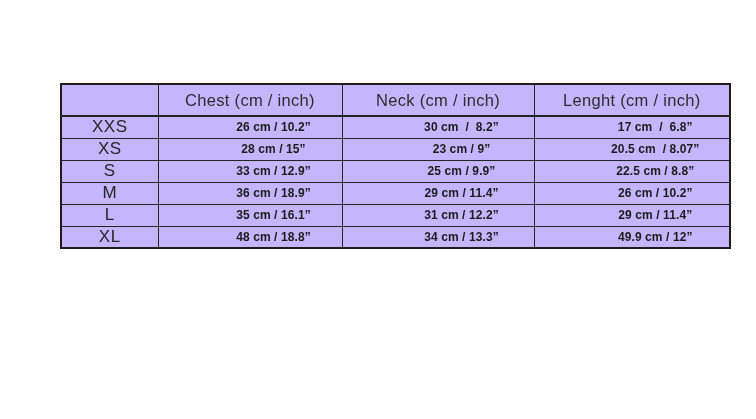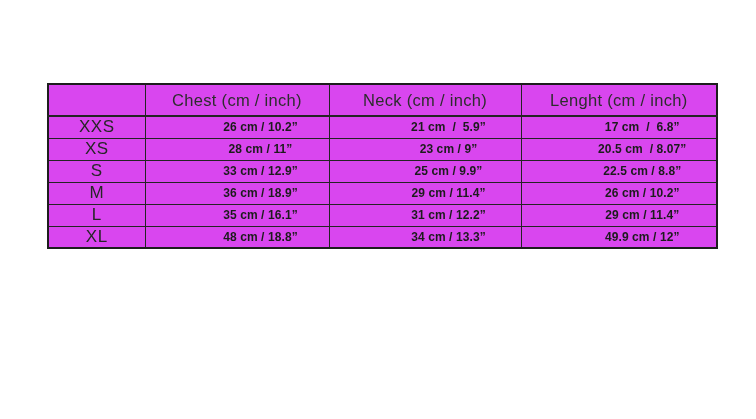--- a/index.html
+++ b/index.html
@@ -7,26 +7,26 @@
   .page {
     position: relative;
     width: 756px;
     height: 419px;
     background: #ffffff;
     font-family: "Liberation Sans", sans-serif;
     overflow: hidden;
   }
   table.size-chart {
     position: absolute;
-    left: 47px;
+    left: 60px;
     top: 83px;
     width: 669px;
     border-collapse: collapse;
     table-layout: fixed;
-    background: #d946ef;
+    background: #c4b5fd;
     border: 2px solid #1d1d1d;
   }
   col.c-size  { width: 97px;  }
   col.c-chest { width: 184px; }
   col.c-neck  { width: 192px; }
   col.c-len   { width: 196px; }
   th, td {
     border: 1.5px solid #242424;
     text-align: center;
     vertical-align: middle;
@@ -76,26 +76,26 @@
         <th></th>
         <th>Chest (cm / inch)</th>
         <th>Neck (cm / inch)</th>
         <th>Lenght (cm / inch)</th>
       </tr>
     </thead>
     <tbody>
       <tr>
         <td class="size-cell">XXS</td>
         <td class="val-cell">26 cm / 10.2”</td>
-        <td class="val-cell">21 cm  /  5.9”</td>
+        <td class="val-cell">30 cm  /  8.2”</td>
         <td class="val-cell">17 cm  /  6.8”</td>
       </tr>
       <tr>
         <td class="size-cell">XS</td>
-        <td class="val-cell">28 cm / 11”</td>
+        <td class="val-cell">28 cm / 15”</td>
         <td class="val-cell">23 cm / 9”</td>
         <td class="val-cell">20.5 cm  / 8.07”</td>
       </tr>
       <tr>
         <td class="size-cell">S</td>
         <td class="val-cell">33 cm / 12.9”</td>
         <td class="val-cell">25 cm / 9.9”</td>
         <td class="val-cell">22.5 cm / 8.8”</td>
       </tr>
       <tr>

